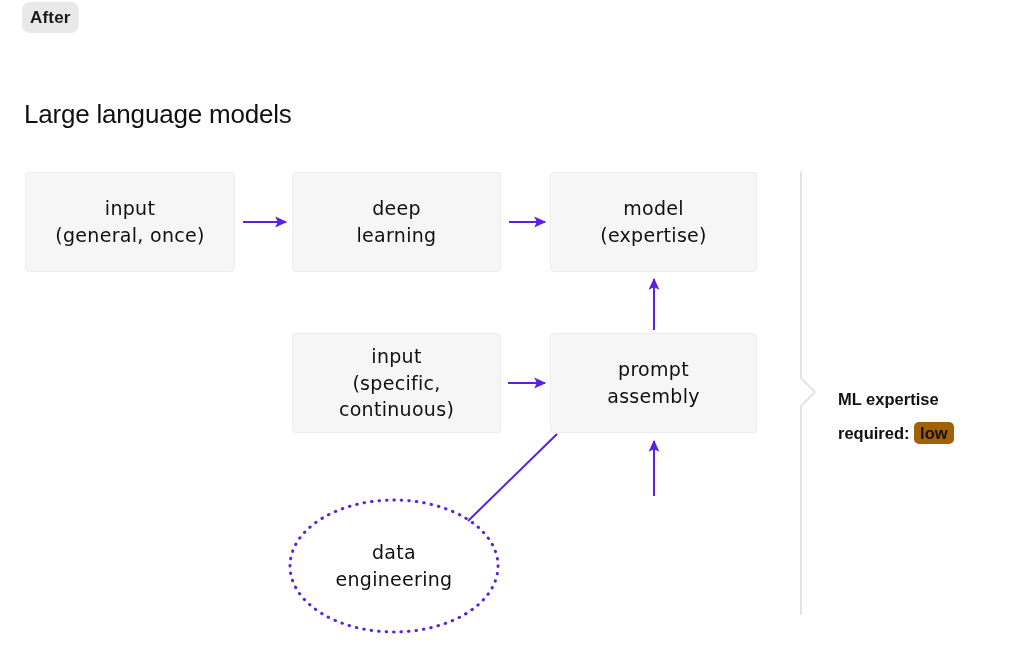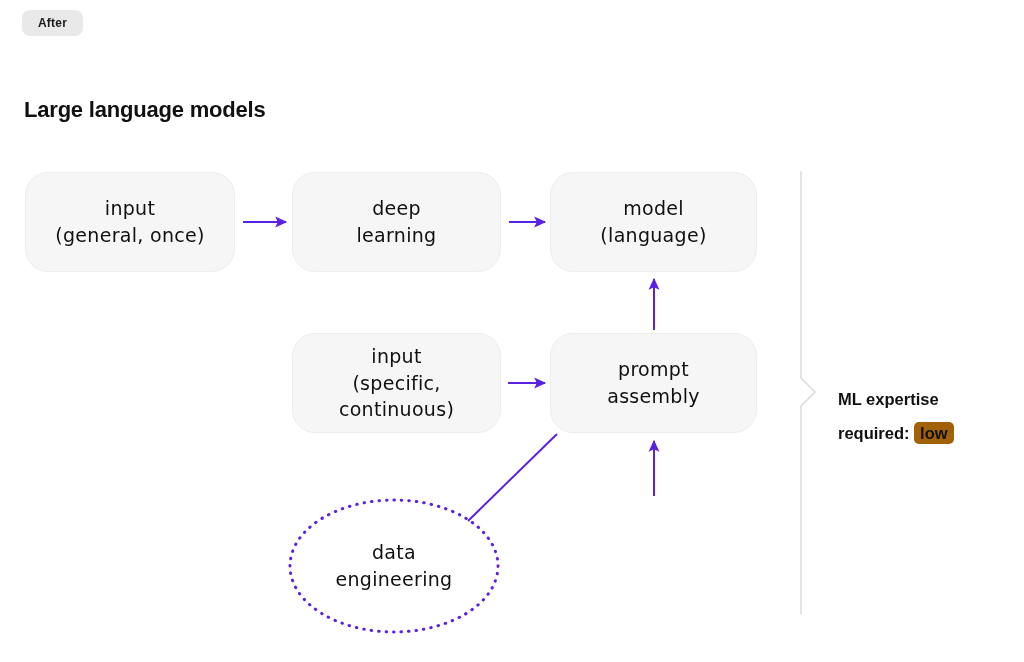--- a/index.html
+++ b/index.html
@@ -12,36 +12,36 @@
     height: 662px;
     position: relative;
     font-family: "Liberation Sans", sans-serif;
     overflow: hidden;
   }
 
   
   .badge {
     position: absolute;
     left: 22px;
-    top: 10px;
+    top: 2px;
     background: #e9e9e9;
     color: #1a1a1a;
-    font-size: 12px;
+    font-size: 17px;
     font-weight: bold;
     letter-spacing: .2px;
-    padding: 7px 16px;
+    padding: 7px 8px;
     border-radius: 8px;
     line-height: 1;
   }
   .page-title {
     position: absolute;
     left: 24px;
     top: 82px;
-    font-size: 22px;
-    font-weight: bold;
+    font-size: 26px;
+    font-weight: normal;
     color: #111111;
     letter-spacing: -.2px;
     line-height: 1.2;
   }
 
   
   .diagram {
     position: absolute;
     left: 0;
     top: 0;
@@ -55,21 +55,21 @@
     width: 1024px;
     height: 662px;
     pointer-events: none;
   }
 
   
   .node {
     position: absolute;
     background: #f6f6f6;
     border: 1px solid #ededed;
-    border-radius: 23px;
+    border-radius: 4px;
     display: flex;
     align-items: center;
     justify-content: center;
     text-align: center;
     box-sizing: border-box;
     font-family: "DejaVu Sans", sans-serif;
     font-size: 19px;
     color: #101010;
     line-height: 1.42;
     white-space: pre-line;
@@ -141,21 +141,21 @@
 (general, once)</span>
   </div>
 
   <div class="node" style="left:292px; top:172px; width:209px; height:100px;">
     <span>deep
 learning</span>
   </div>
 
   <div class="node" style="left:550px; top:172px; width:207px; height:100px;">
     <span>model
-(language)</span>
+(expertise)</span>
   </div>
 
   <div class="node" style="left:292px; top:333px; width:209px; height:100px;">
     <span>input
 (specific,
 continuous)</span>
   </div>
 
   <div class="node ellipse" style="left:290px; top:500px; width:208px; height:132px;">
     <span class="ellipse-label">data

